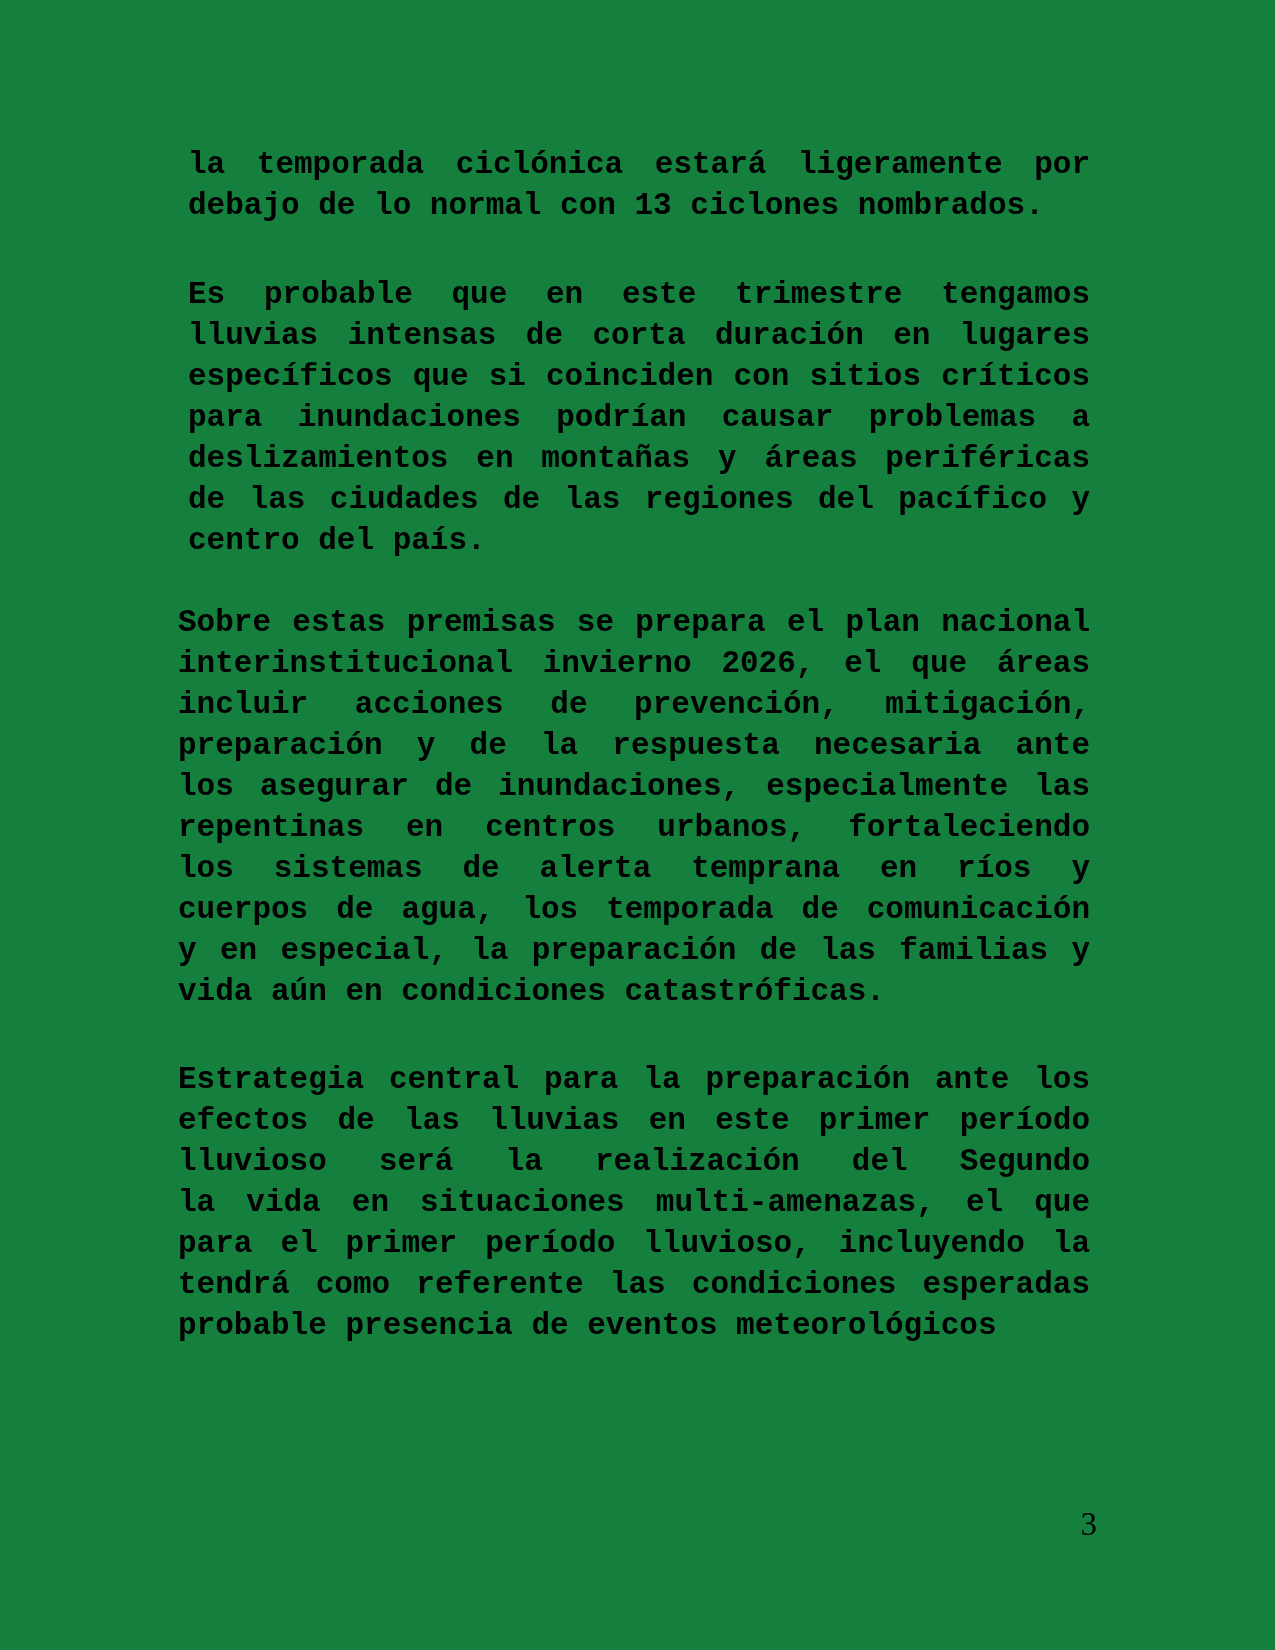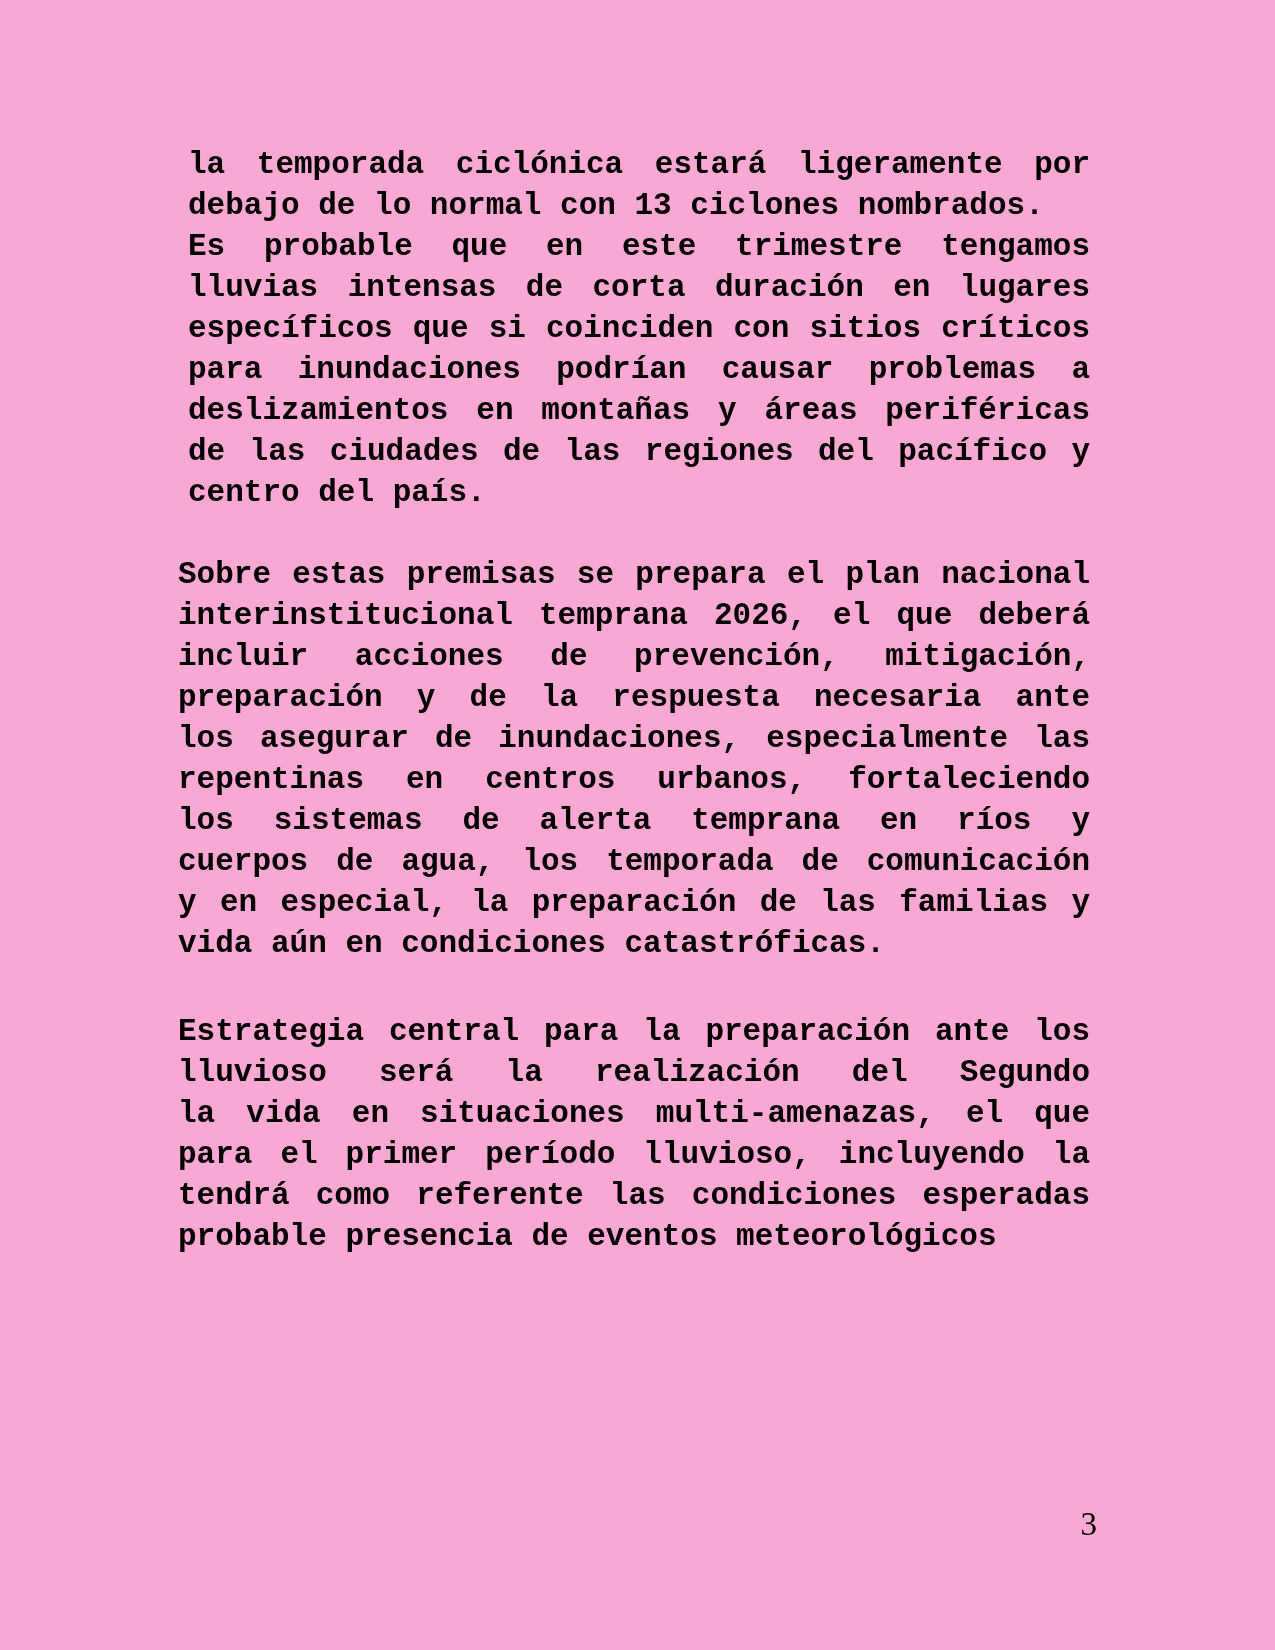--- a/index.html
+++ b/index.html
@@ -12,33 +12,33 @@
     background: #ffffff;
     position: relative;
     overflow: hidden;
     font-family: "Liberation Mono", monospace;
     font-weight: 700;
     color: #000000;
   }
   .page {
     position: absolute;
     inset: 0;
-    background: #f9a8d4;
+    background: #15803d;
   }
   .text-block {
     position: absolute;
     left: 178px;
     top: 144px;
     width: 912px;
   }
   .paragraph {
     margin: 0;
   }
   
-  .paragraph:nth-child(2) { }
+  .paragraph:nth-child(2) { margin-top: 48px; }
   .paragraph:nth-child(3) { margin-top: 41px; }
   .paragraph:nth-child(4) { margin-top: 47px; }
   .paragraph.indented { padding-left: 10px; }
   .line {
     font-size: 31px;
     line-height: 41px;
     letter-spacing: 0;
     white-space: normal;
     text-align: justify;
     text-align-last: justify;
@@ -73,32 +73,33 @@
         <div class="line">Es probable que en este trimestre tengamos</div>
         <div class="line">lluvias intensas de corta duración en lugares</div>
         <div class="line">específicos que si coinciden con sitios críticos</div>
         <div class="line">para inundaciones podrían causar problemas a</div>
         <div class="line">deslizamientos en montañas y áreas periféricas</div>
         <div class="line">de las ciudades de las regiones del pacífico y</div>
         <div class="line last">centro del país.</div>
       </div>
       <div class="paragraph">
         <div class="line">Sobre estas premisas se prepara el plan nacional</div>
-        <div class="line">interinstitucional temprana 2026, el que deberá</div>
+        <div class="line">interinstitucional invierno 2026, el que áreas</div>
         <div class="line">incluir acciones de prevención, mitigación,</div>
         <div class="line">preparación y de la respuesta necesaria ante</div>
         <div class="line">los asegurar de inundaciones, especialmente las</div>
         <div class="line">repentinas en centros urbanos, fortaleciendo</div>
         <div class="line">los sistemas de alerta temprana en ríos y</div>
         <div class="line">cuerpos de agua, los temporada de comunicación</div>
         <div class="line">y en especial, la preparación de las familias y</div>
         <div class="line last">vida aún en condiciones catastróficas.</div>
       </div>
       <div class="paragraph">
         <div class="line">Estrategia central para la preparación ante los</div>
+        <div class="line">efectos de las lluvias en este primer período</div>
         <div class="line">lluvioso será la realización del Segundo</div>
         <div class="line">la vida en situaciones multi-amenazas, el que</div>
         <div class="line">para el primer período lluvioso, incluyendo la</div>
         <div class="line">tendrá como referente las condiciones esperadas</div>
         <div class="line last">probable presencia de eventos meteorológicos</div>
       </div>
     </div>
   <div class="page-number">3</div>
 </div>
 

